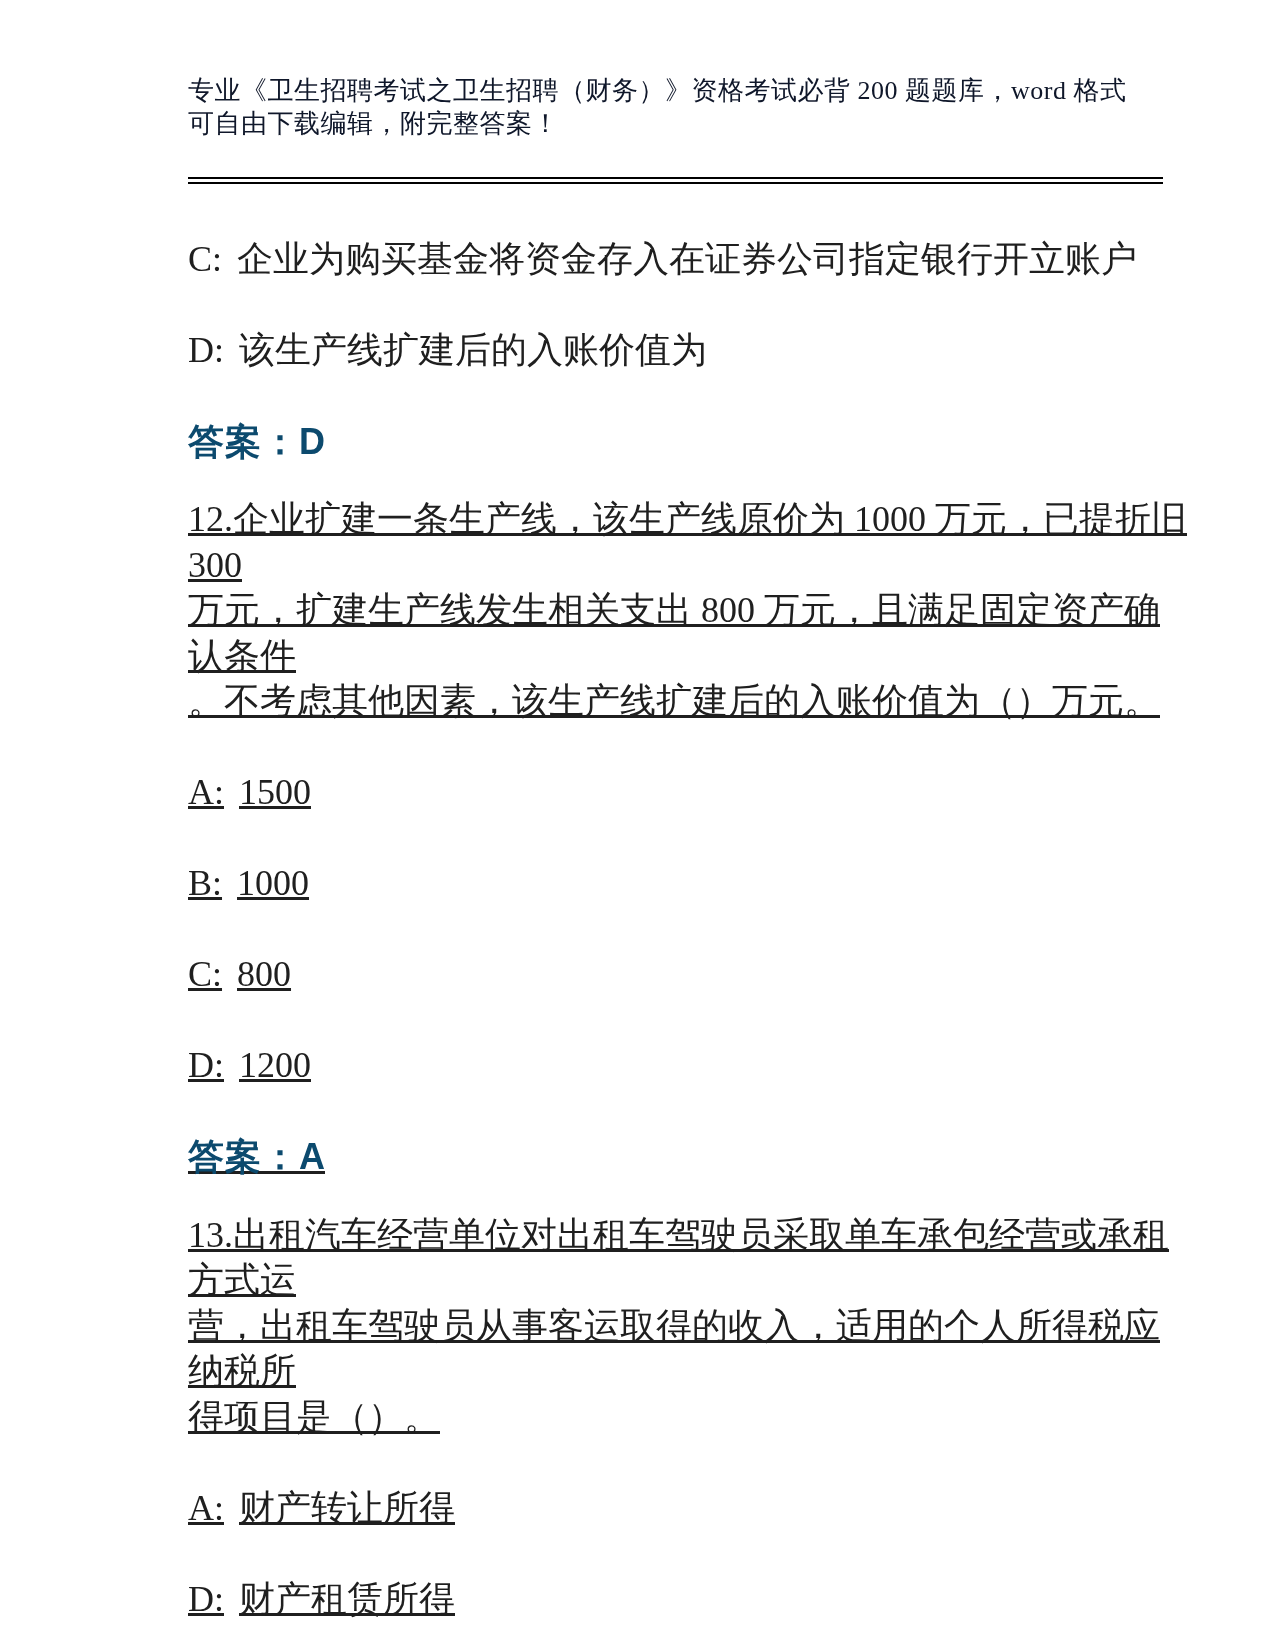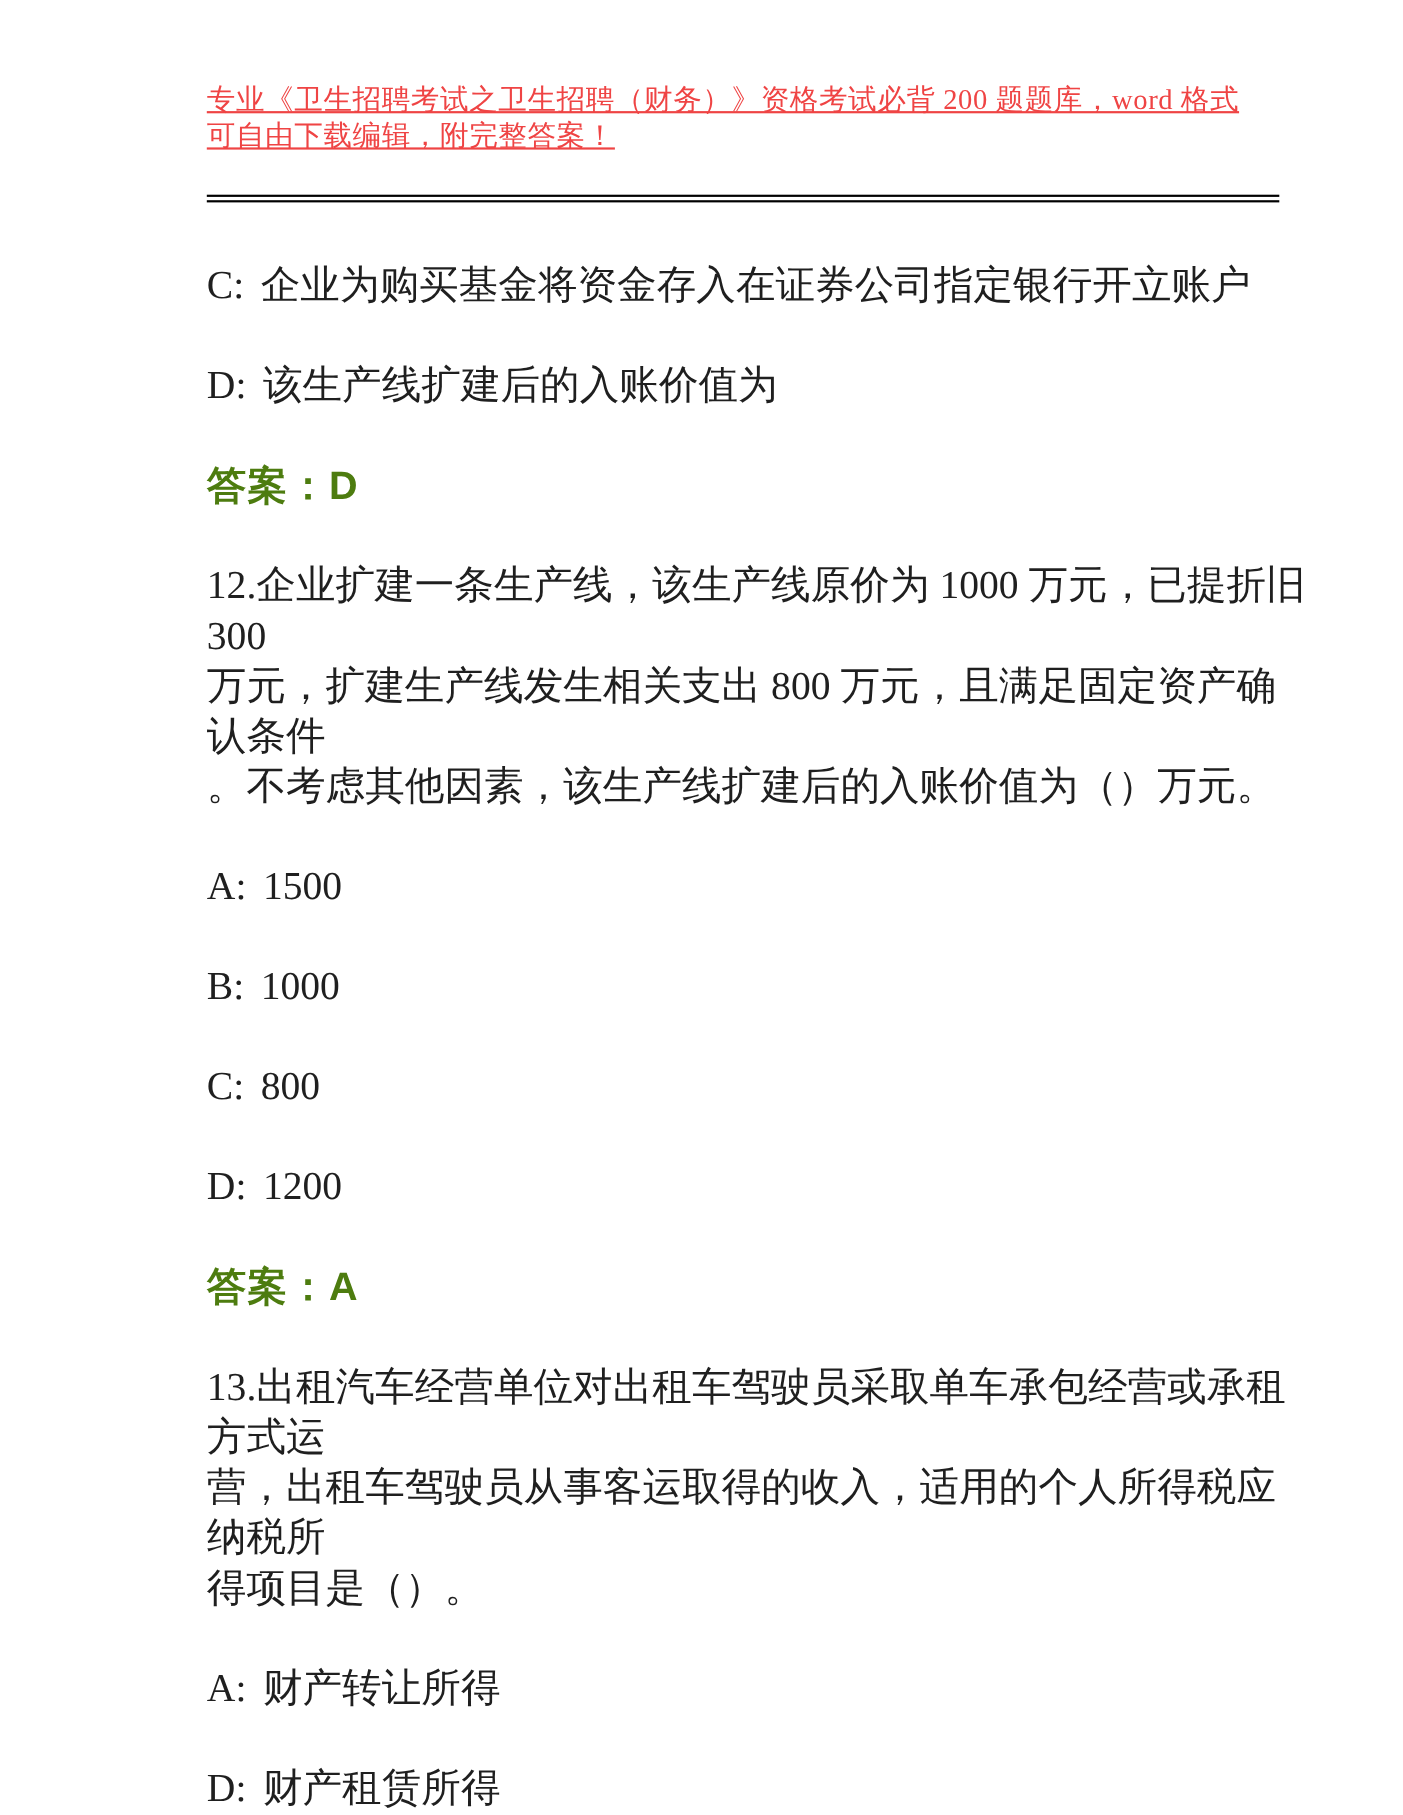--- a/index.html
+++ b/index.html
@@ -11,40 +11,39 @@
     overflow: hidden;
     font-family: "Liberation Serif", "DejaVu Serif", serif;
     color: #1f1f1f;
   }
   .content { margin-left: 188px; width: 1000px; }
   .doc-header {
     margin-top: 74px;
     font-size: 26px;
     line-height: 33px;
     letter-spacing: 0.5px;
-    color: #ef4444;
+    color: #0f172a;
     white-space: pre-line;
-    text-decoration: underline;
   }
   .rule {
     margin-top: 37px;
     width: 975px;
     height: 3px;
     border-top: 2px solid #000000;
     border-bottom: 2px solid #000000;
   }
   .body-flow { margin-top: 7px; }
   .line {
     font-size: 36px;
     line-height: 45.5px;
     white-space: pre-line;
   }
-  .qblock { margin-top: 45px; }
+  .qblock { margin-top: 32px; text-decoration: underline; }
   .opt-label { margin-right: 15px; }
-  .answer-line { font-weight: bold; color: #4d7c0f; }
+  .answer-line { font-weight: bold; color: #0c4a6e; }
   .answer-line .ans-label { letter-spacing: 1px; }
   .answer-line .ans-value { font-family: "Liberation Sans", "DejaVu Sans", sans-serif; }
 </style>
 </head>
 <body>
 
 <div class="page">
   <div class="content">
 
     <div class="doc-header">专业《卫生招聘考试之卫生招聘（财务）》资格考试必背 200 题题库，word 格式

